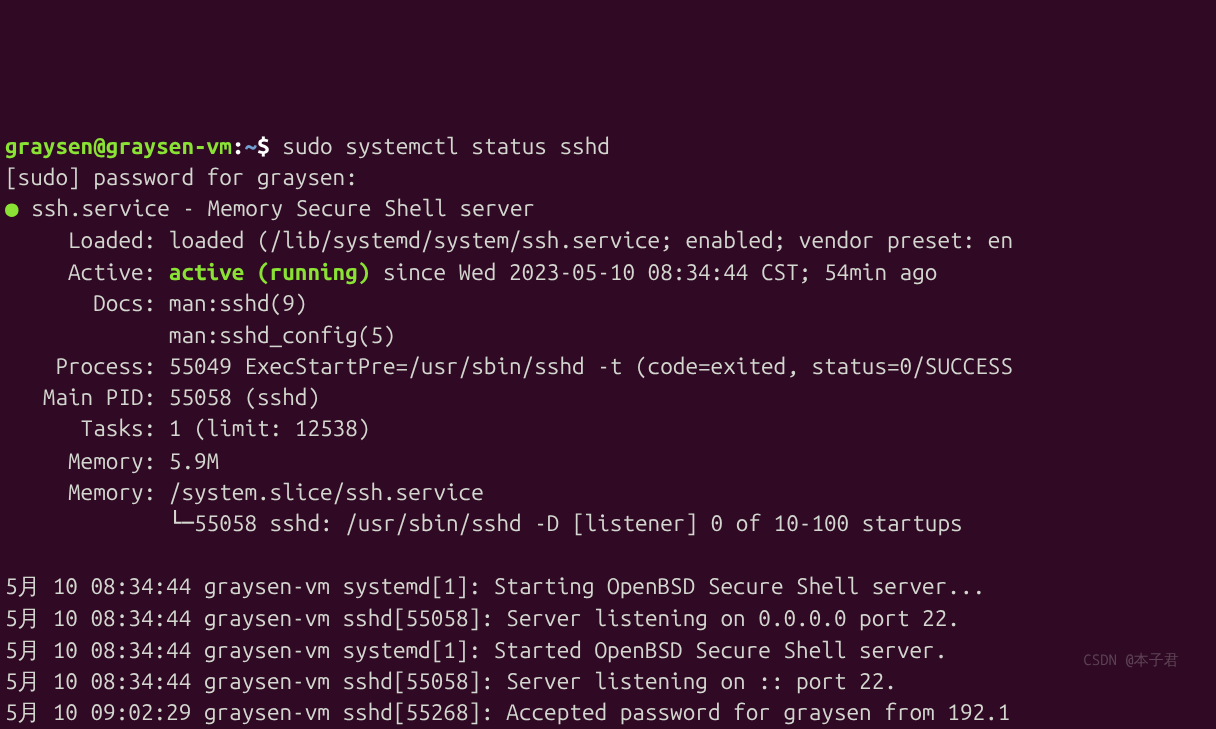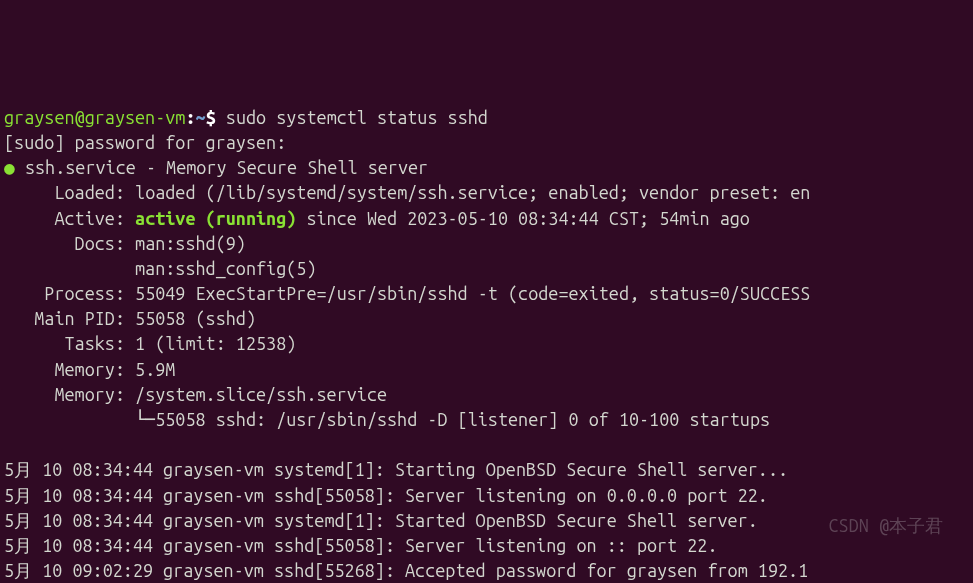--- a/index.html
+++ b/index.html
@@ -14,21 +14,21 @@
       font-size: 18px;
       line-height: 1.4;
       padding: 4px;
       width: 973px;
       height: 583px;
       overflow: hidden;
       white-space: pre;
     }
     .prompt-user {
       color: #8ae234;
-      font-weight: normal;
+      font-weight: bold;
     }
     .prompt-path {
       color: #729fcf;
       font-weight: bold;
     }
     .prompt-white {
       color: #ffffff;
       font-weight: bold;
     }
     .active-green {
@@ -40,21 +40,21 @@
       color: #8ae234;
     }
     .white {
       color: #d3d7cf;
     }
     .watermark {
       position: absolute;
       right: 30px;
       bottom: 45px;
       color: rgba(200, 200, 200, 0.3);
-      font-size: 18px;
+      font-size: 12px;
     }
   </style>
 </head>
 <body>
 
 
 
 <div><span class="prompt-user">graysen@graysen-vm</span><span class="prompt-white">:</span><span class="prompt-path">~</span><span class="prompt-white">$</span><span class="white"> </span><span class="white">sudo systemctl status sshd</span>
 <span class="white">[sudo] password for graysen:</span>
 <span class="status-dot">●</span><span class="white"> </span><span class="white">ssh.service - Memory Secure Shell server</span>

